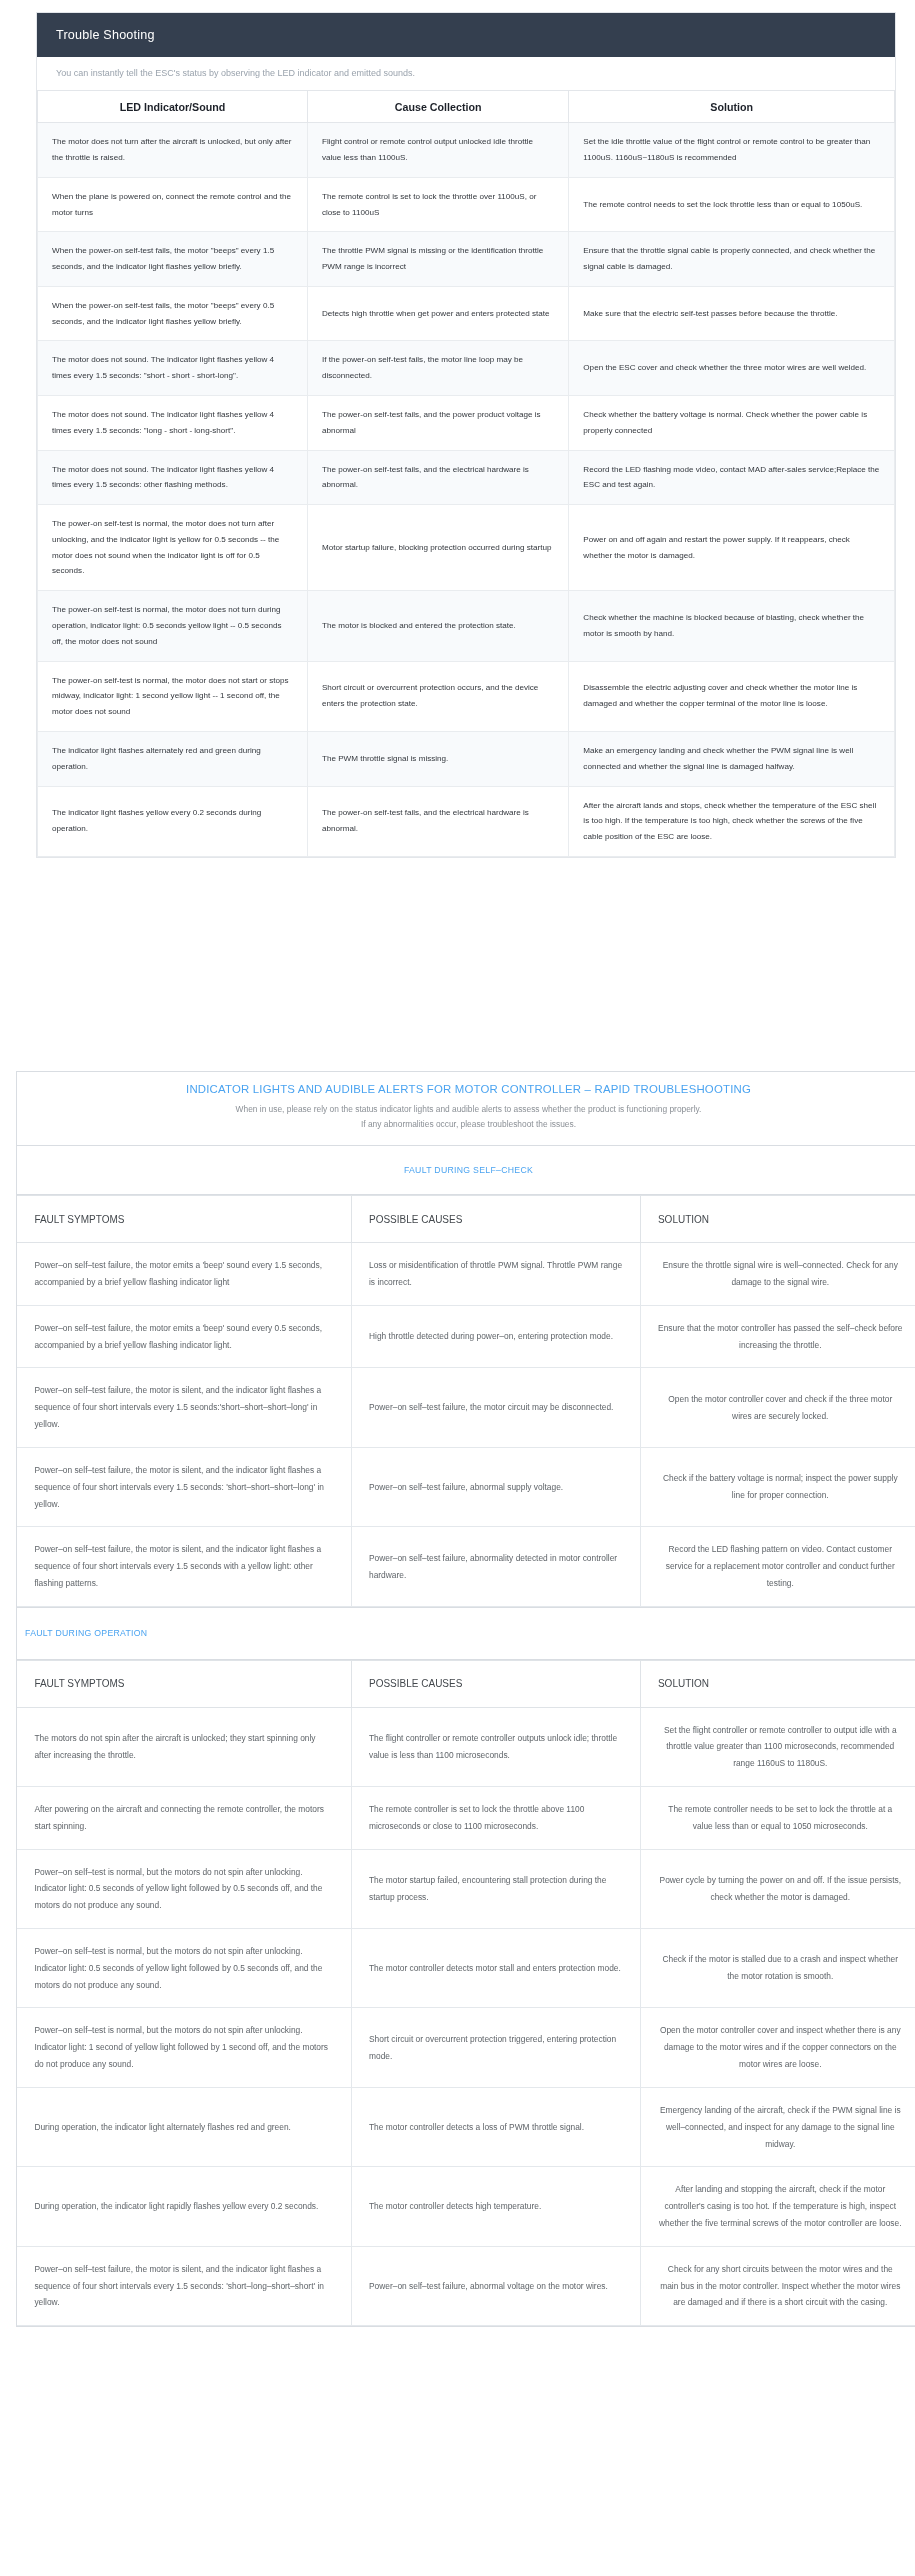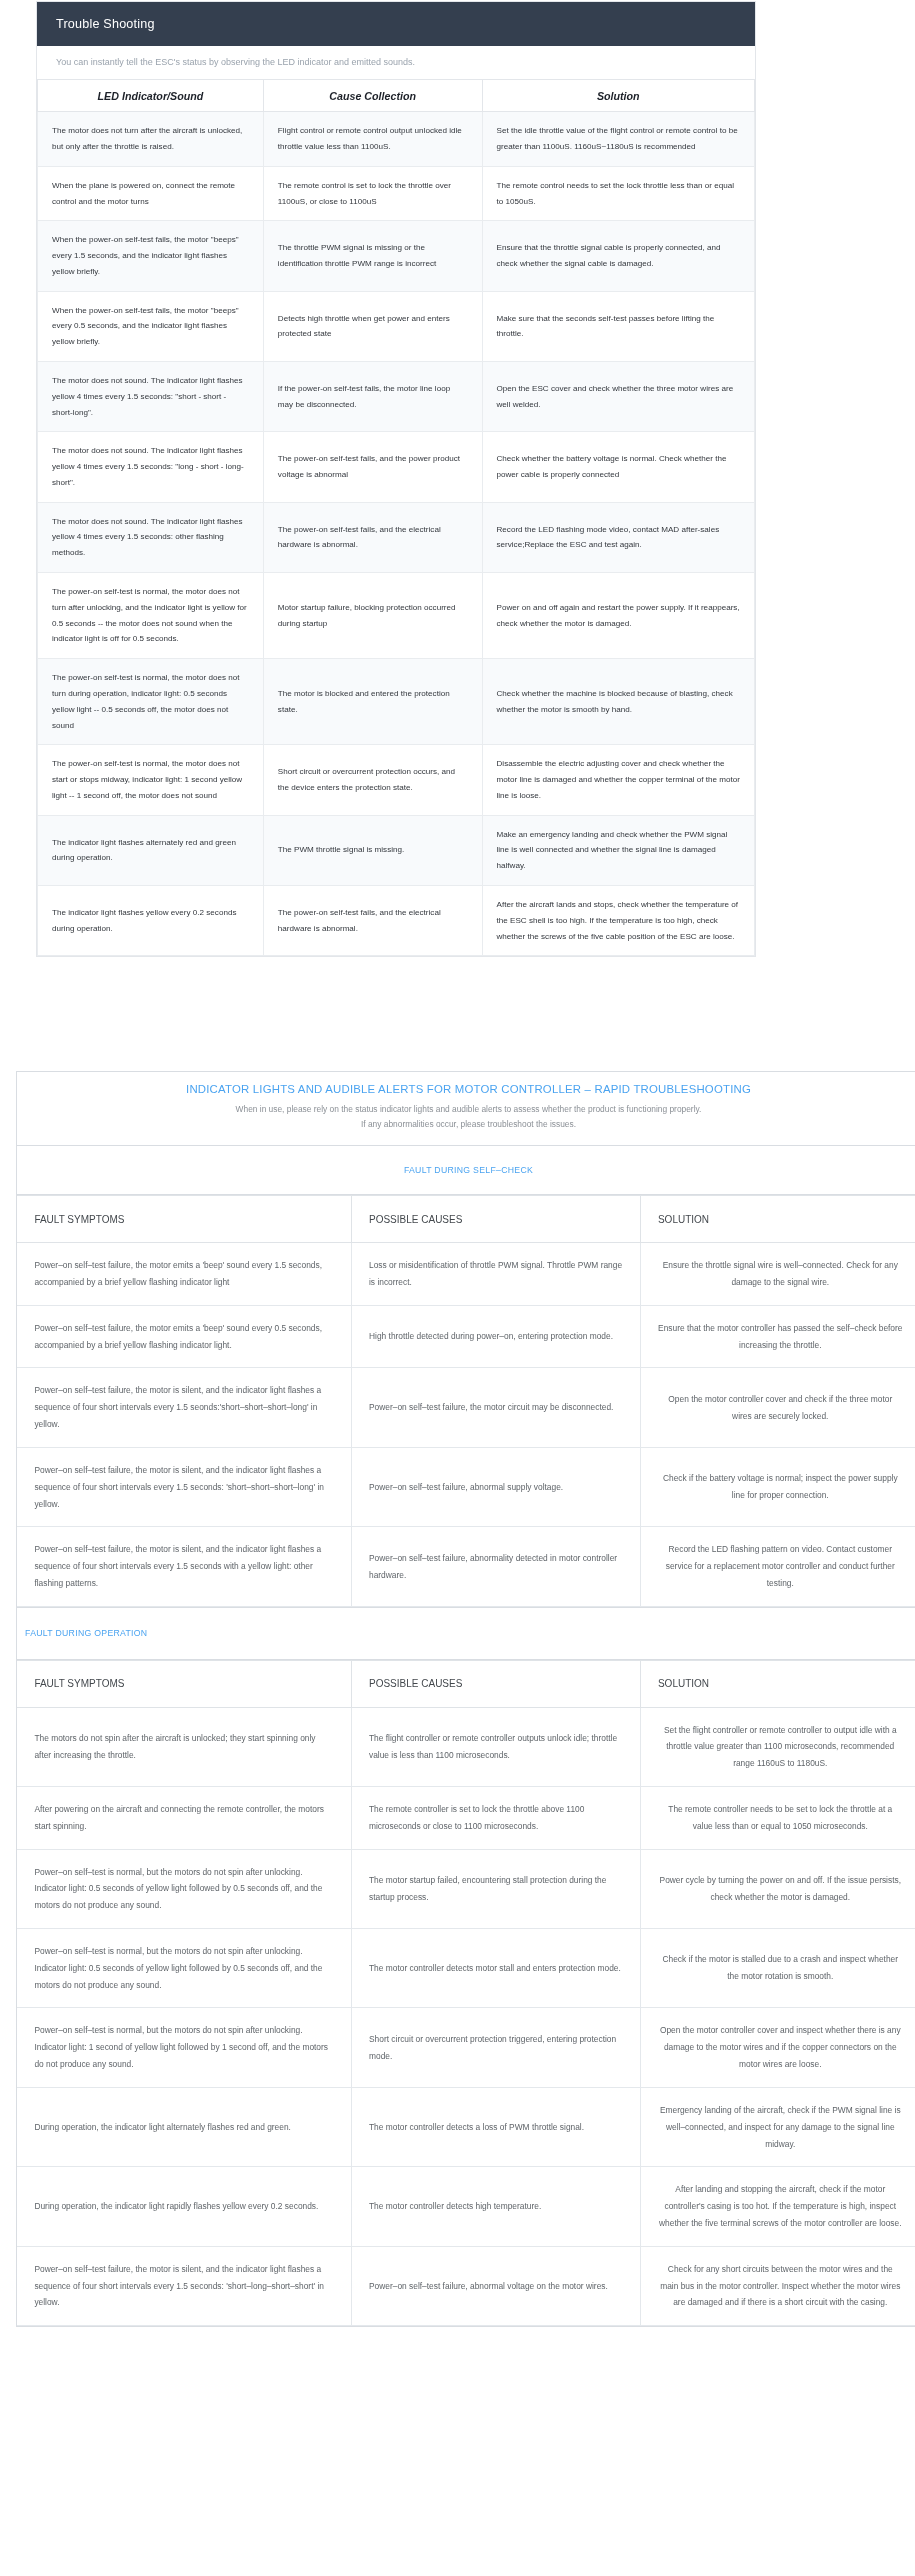--- a/index.html
+++ b/index.html
@@ -12,22 +12,22 @@
   body {
     width: 915px;
     min-height: 2576px;
     position: relative;
   }
 
   
   .ts-panel {
     position: absolute;
     left: 36px;
-    top: 1px;
-    width: 720px;
+    top: 12px;
+    width: 860px;
     border: 0.8px solid #e3e6ea;
     background: #fff;
   }
   .ts-header {
     background: #343f4f;
     color: #ffffff;
     height: 44px;
     line-height: 44px;
     padding-left: 19px;
     font-size: 12.6px;
@@ -50,21 +50,20 @@
   table.ts-table col.c3 { width: 38%; }
   table.ts-table th {
     font-size: 10.7px;
     font-weight: bold;
     color: #1d2129;
     text-align: center;
     padding: 9.5px 6.3px;
     border: 0.8px solid #e3e6ea;
     border-top: none;
     background: #ffffff;
-    font-style: italic;
   }
   table.ts-table td {
     font-size: 8.1px;
     color: #33373d;
     border: 0.8px solid #e9ecef;
     padding: 11px 14px;
     line-height: 1.95;
     vertical-align: middle;
   }
   table.ts-table tr.alt td { background: #f8fafc; }
@@ -175,21 +174,21 @@
           <td>The remote control needs to set the lock throttle less than or equal to 1050uS.</td>
         </tr>
         <tr class="alt">
           <td>When the power-on self-test fails, the motor "beeps" every 1.5 seconds, and the indicator light flashes yellow briefly.</td>
           <td>The throttle PWM signal is missing or the identification throttle PWM range is incorrect</td>
           <td>Ensure that the throttle signal cable is properly connected, and check whether the signal cable is damaged.</td>
         </tr>
         <tr class="plain">
           <td>When the power-on self-test fails, the motor "beeps" every 0.5 seconds, and the indicator light flashes yellow briefly.</td>
           <td>Detects high throttle when get power and enters protected state</td>
-          <td>Make sure that the seconds self-test passes before lifting the throttle.</td>
+          <td>Make sure that the electric self-test passes before because the throttle.</td>
         </tr>
         <tr class="alt">
           <td>The motor does not sound. The indicator light flashes yellow 4 times every 1.5 seconds: "short - short - short-long".</td>
           <td>If the power-on self-test fails, the motor line loop may be disconnected.</td>
           <td>Open the ESC cover and check whether the three motor wires are well welded.</td>
         </tr>
         <tr class="plain">
           <td>The motor does not sound. The indicator light flashes yellow 4 times every 1.5 seconds: "long - short - long-short".</td>
           <td>The power-on self-test fails, and the power product voltage is abnormal</td>
           <td>Check whether the battery voltage is normal. Check whether the power cable is properly connected</td>

